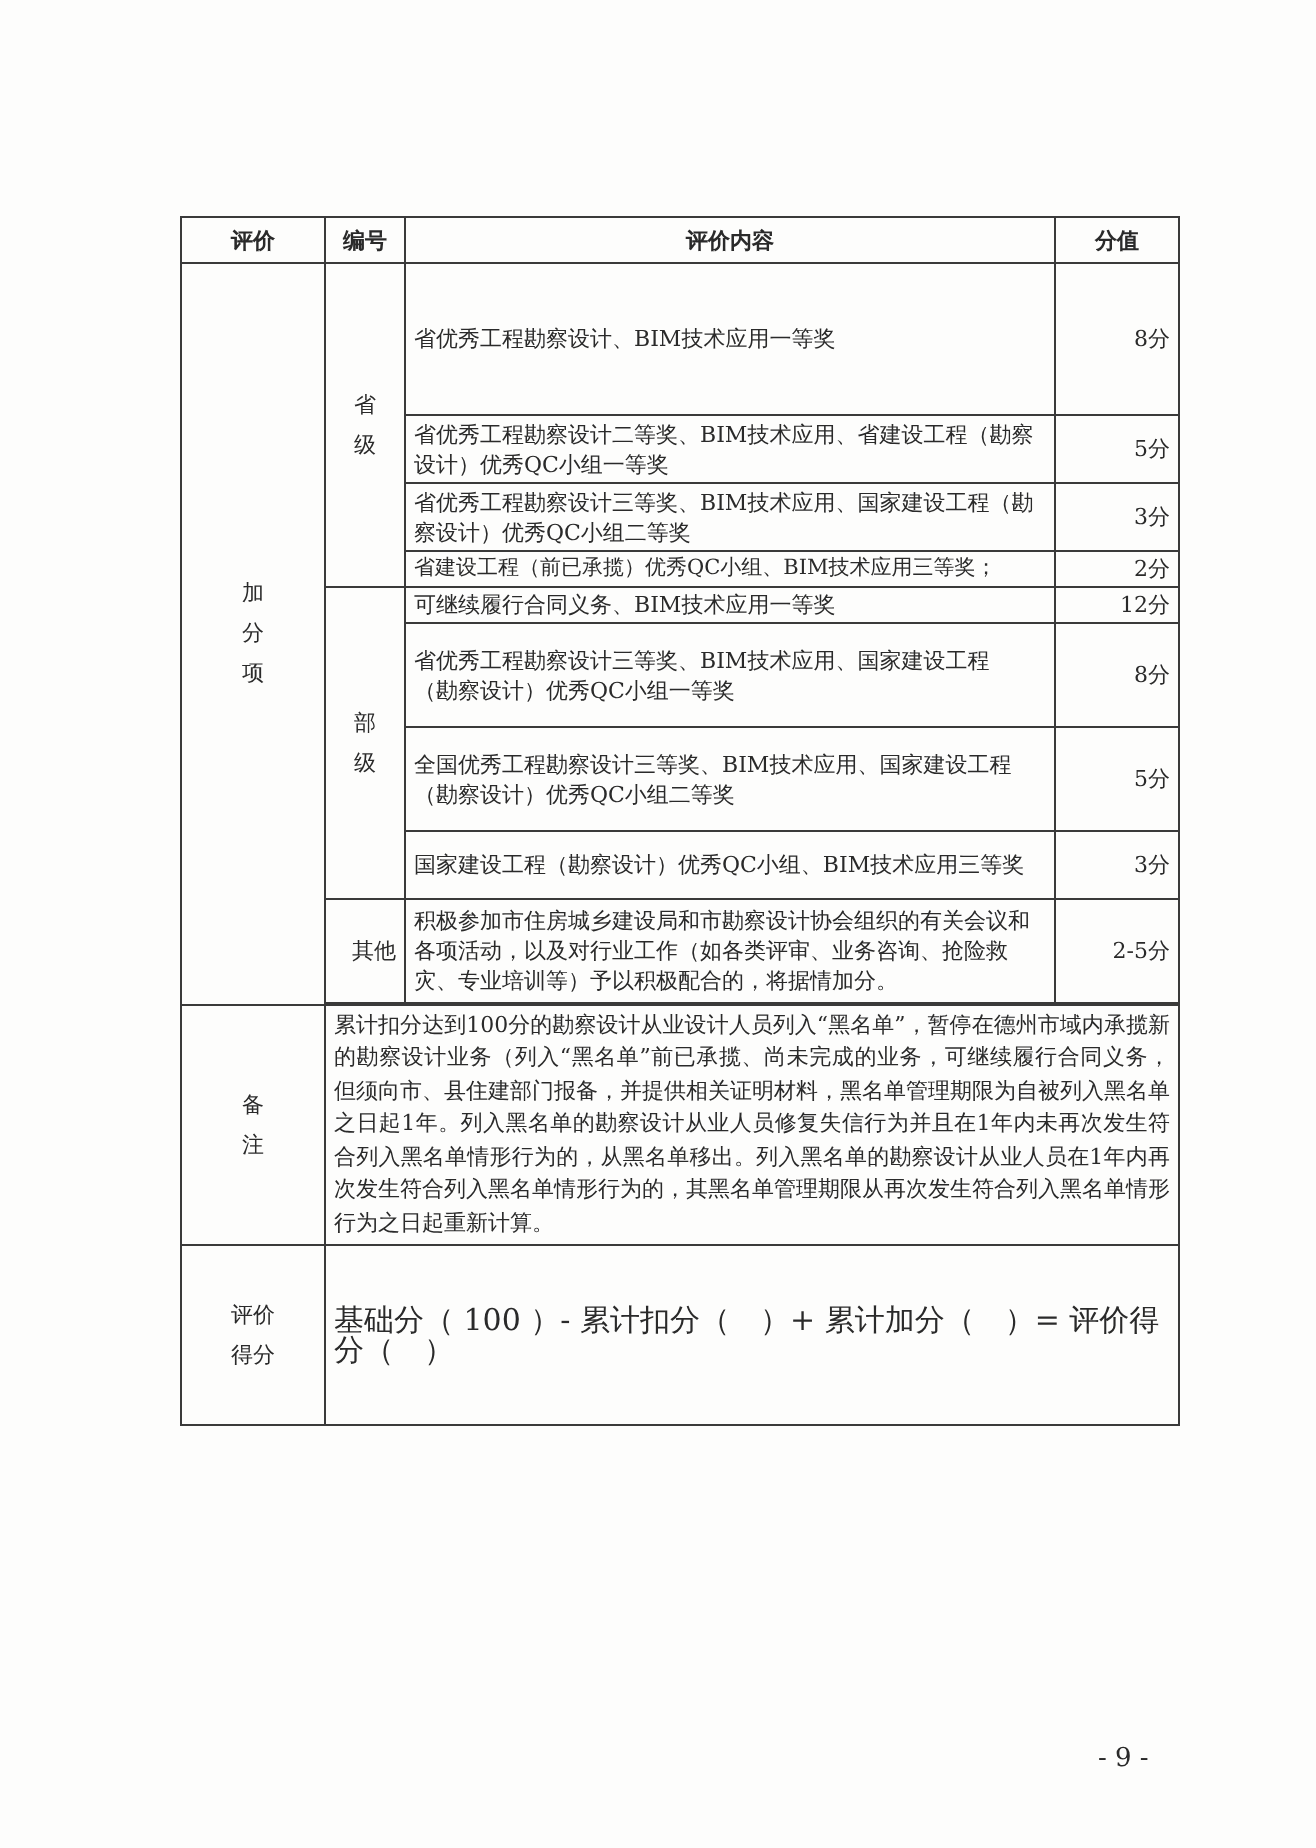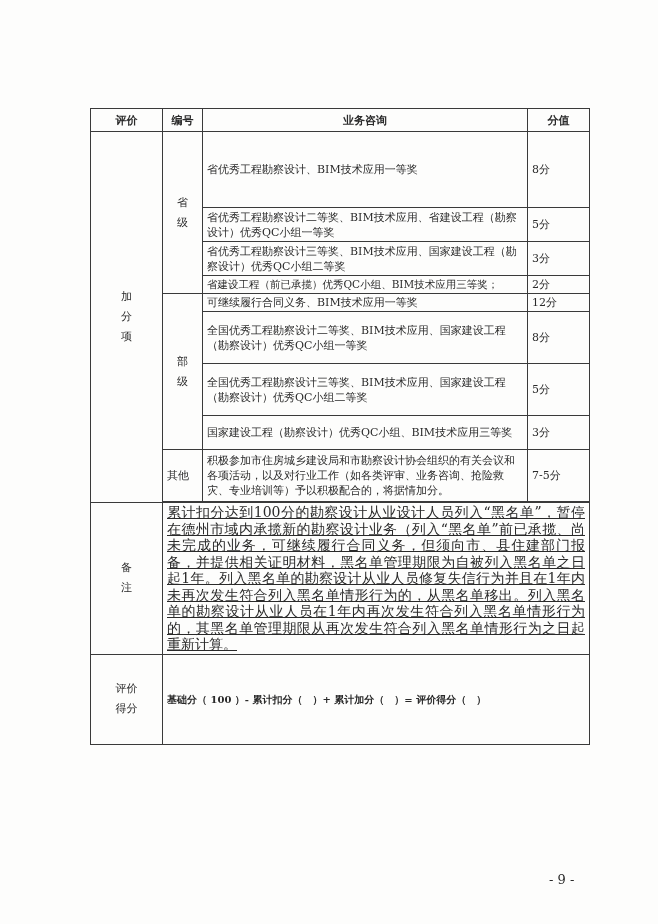--- a/index.html
+++ b/index.html
@@ -1,41 +1,41 @@
 <!DOCTYPE html>
 <html><head>
 <meta charset="utf-8">
 <style>
   html, body { margin:0; padding:0; }
   body { width:658px; height:924px; background:#fdfdfc; position:relative; overflow:hidden;
          font-family:"DejaVu Serif","Liberation Serif",serif; color:#2a2a2a; }
   .tbl { position:absolute; left:90px; top:108px; width:499px; border-collapse:collapse; table-layout:fixed; font-size:11px; line-height:15px; }
   .tbl td { border:1px solid #3a3a3a; padding:1px 4px; vertical-align:middle; }
-  .c { text-align:left; }
+  .c { text-align:right; }
   .hdr td { height:20px; font-weight:bold; text-align:center; font-family:"DejaVu Sans","Liberation Sans",sans-serif; font-size:11px;}
   .vert { text-align:center; line-height:20px; }
-  .note { text-align:justify; font-size:14px; line-height:16.5px; padding:1px 4px;text-decoration:underline; }
-  .formula { text-align:left; padding-left:28px; font-size:10px;font-weight:bold; }
+  .note { text-align:justify; font-size:11px; line-height:16.5px; padding:1px 4px; }
+  .formula { text-align:left; padding-left:28px; font-size:15px; }
   .pgnum { position:absolute; left:549px; top:872px; font-size:13px; font-family:"DejaVu Serif",serif; }
 </style>
 </head>
 <body>
 
 <table class="tbl">
   <colgroup>
       <col style="width:72px">
       <col style="width:40px">
       <col style="width:325px">
       <col style="width:62px">
     </colgroup>
   <tbody>
       <tr class="hdr">
     <td>评价</td>
     <td>编号</td>
-    <td>业务咨询</td>
+    <td>评价内容</td>
     <td>分值</td>
   </tr>
   <tr style="height:76px">
     <td rowspan="10" class="vert" style="white-space:pre-line">加
 分
 项</td>
     <td rowspan="4" class="vert" style="white-space:pre-line">省
 级</td>
     <td>省优秀工程勘察设计、BIM技术应用一等奖</td>
     <td class="c">8分</td>
@@ -52,37 +52,37 @@
     <td style="font-size:10.5px;white-space:nowrap">省建设工程（前已承揽）优秀QC小组、BIM技术应用三等奖；</td>
     <td class="c">2分</td>
   </tr>
   <tr style="height:16px">
     <td rowspan="4" class="vert" style="white-space:pre-line">部
 级</td>
     <td>可继续履行合同义务、BIM技术应用一等奖</td>
     <td class="c">12分</td>
   </tr>
   <tr style="height:52px">
-    <td style="white-space:pre-line">全国优秀工程勘察设计二等奖、BIM技术应用、国家建设工程
+    <td style="white-space:pre-line">省优秀工程勘察设计三等奖、BIM技术应用、国家建设工程
 （勘察设计）优秀QC小组一等奖</td>
     <td class="c">8分</td>
   </tr>
   <tr style="height:52px">
     <td style="white-space:pre-line">全国优秀工程勘察设计三等奖、BIM技术应用、国家建设工程
 （勘察设计）优秀QC小组二等奖</td>
     <td class="c">5分</td>
   </tr>
   <tr style="height:34px">
     <td>国家建设工程（勘察设计）优秀QC小组、BIM技术应用三等奖</td>
     <td class="c">3分</td>
   </tr>
   <tr style="height:52px">
     <td class="c">其他</td>
     <td>积极参加市住房城乡建设局和市勘察设计协会组织的有关会议和各项活动，以及对行业工作（如各类评审、业务咨询、抢险救灾、专业培训等）予以积极配合的，将据情加分。</td>
-    <td class="c">7-5分</td>
+    <td class="c">2-5分</td>
   </tr>
   <tr style="height:0">
         <td colspan="3" style="border:none;padding:0;height:0"></td>
       </tr>
   <tr style="height:120px">
     <td class="vert" style="white-space:pre-line">备
 注</td>
     <td colspan="3" class="note">累计扣分达到100分的勘察设计从业设计人员列入“黑名单”，暂停在德州市域内承揽新的勘察设计业务（列入“黑名单”前已承揽、尚未完成的业务，可继续履行合同义务，但须向市、县住建部门报备，并提供相关证明材料，黑名单管理期限为自被列入黑名单之日起1年。列入黑名单的勘察设计从业人员修复失信行为并且在1年内未再次发生符合列入黑名单情形行为的，从黑名单移出。列入黑名单的勘察设计从业人员在1年内再次发生符合列入黑名单情形行为的，其黑名单管理期限从再次发生符合列入黑名单情形行为之日起重新计算。</td>
   </tr>
   <tr style="height:90px">

